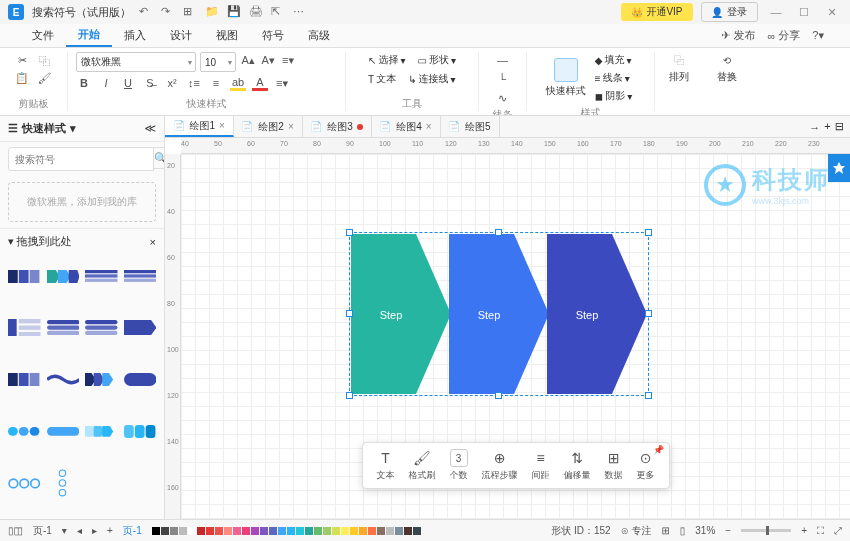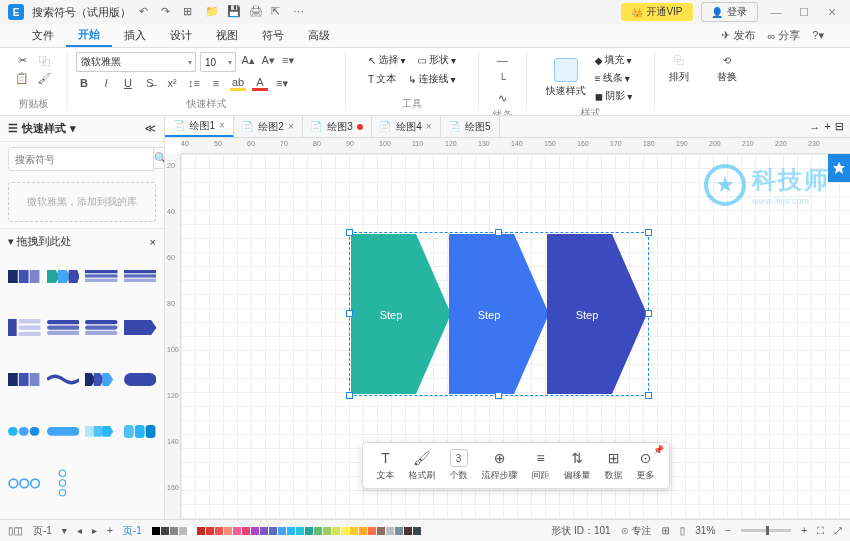--- a/index.html
+++ b/index.html
@@ -525,21 +525,21 @@
       <div style="background: rgb(255, 202, 40);"></div>
       <div style="background: rgb(255, 167, 38);"></div>
       <div style="background: rgb(255, 112, 67);"></div>
       <div style="background: rgb(141, 110, 99);"></div>
       <div style="background: rgb(189, 189, 189);"></div>
       <div style="background: rgb(120, 144, 156);"></div>
       <div style="background: rgb(78, 52, 46);"></div>
       <div style="background: rgb(55, 71, 79);"></div>
     </div>
   <div class="spacer"></div>
-  <span><span>形状 ID：</span><span>101</span></span>
+  <span><span>形状 ID：</span><span>152</span></span>
   <span>⊙ <span>专注</span></span>
   <span>⊞</span>
   <span>▯</span>
   <span>31%</span>
   <span>−</span>
   <span style="width:50px;height:3px;background:#ccc;position:relative">
       <span style="position:absolute;left:50%;top:-3px;width:3px;height:9px;background:#666"></span>
     </span>
   <span>+</span>
   <span>⛶</span>

